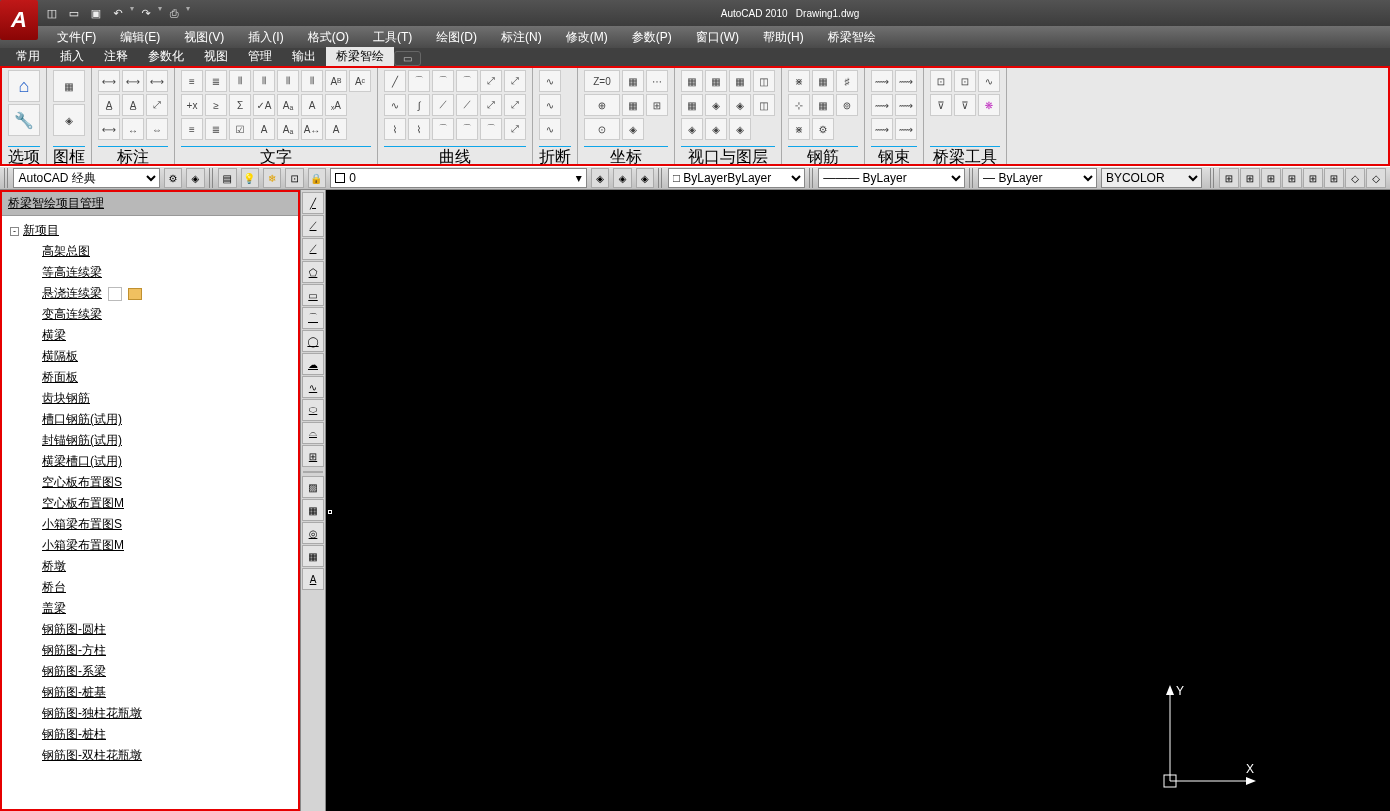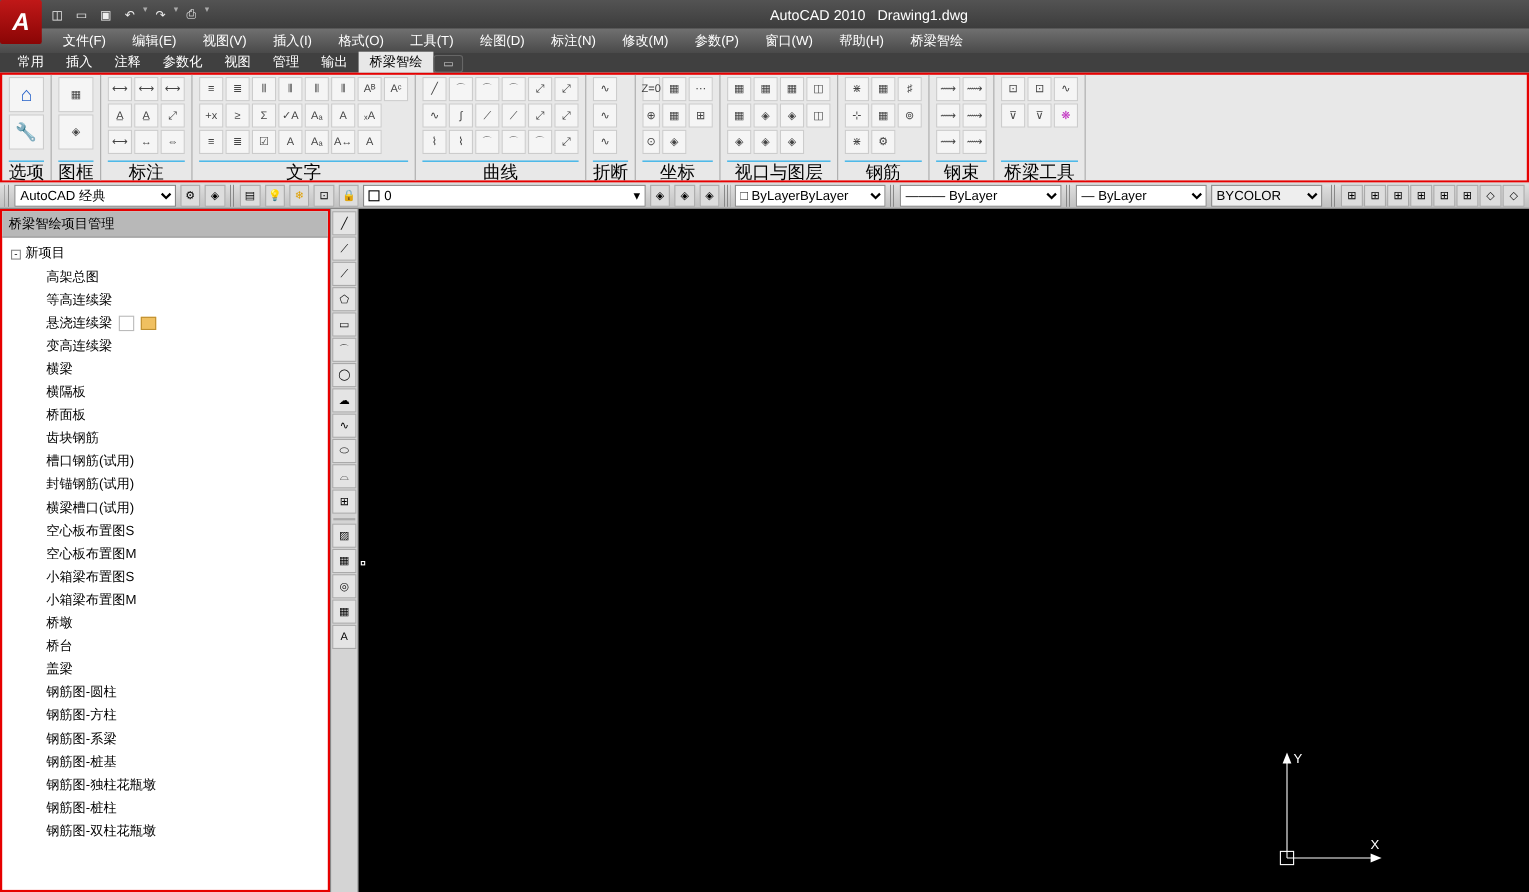--- a/index.html
+++ b/index.html
@@ -3,52 +3,52 @@
 <meta charset="utf-8">
 <style>
 * { margin: 0; padding: 0; box-sizing: border-box; font-family: "Microsoft YaHei", Arial, sans-serif; }
 body { width: 1390px; height: 811px; background: #595959; overflow: hidden; }
 
 
 .titlebar { height: 26px; background: linear-gradient(#535353,#3c3c3c); display: flex; align-items: center; }
 .app-logo { width: 38px; height: 40px; background: linear-gradient(#c01818,#8a0505); color: #fff; font-weight: bold; font-size: 22px; font-style: italic; display: flex; align-items: center; justify-content: center; position: absolute; top: 0; left: 0; z-index: 10; border-radius: 2px; }
 .qat { margin-left: 42px; display: flex; gap: 2px; }
 .qat button { width: 20px; height: 18px; background: transparent; border: none; cursor: pointer; color: #eee; font-size: 11px; }
-.title-center { flex: 1; text-align: center; color: #fff; font-size: 13px; }
+.title-center { flex: 1; text-align: center; color: #fff; font-size: 10px; }
 
 
 .menubar { height: 22px; background: linear-gradient(#707070,#4a4a4a); display: flex; align-items: center; padding-left: 45px; }
 .menubar span { color: #fff; font-size: 12px; padding: 2px 12px; cursor: pointer; }
 
 
 .ribbon-tabs { height: 18px; background: #404040; display: flex; align-items: flex-end; padding-left: 6px; }
 .ribbon-tabs span { color: #fff; font-size: 12px; padding: 1px 10px; cursor: pointer; font-family: Liberation Serif, serif; }
 .ribbon-tabs span.active { background: #e8e8e8; color: #000; }
 .ribbon-tabs .control-icon { background:#444; border:1px solid #666; border-radius:3px; padding:1px 8px; font-size:10px; color:#ccc;}
 
 
 .ribbon { height: 100px; background: #e8e8e8; border: 2px solid #e60000; border-bottom: 2px solid #e60000; display: flex; }
 .panel { border-right: 1px solid #aaa; padding: 2px 6px 0 6px; display: flex; flex-direction: column; }
 .panel-body { flex: 1; display: flex; gap: 2px; align-items: flex-start; }
 .panel-title { height: 18px; font-size: 16px; text-align: center; color: #000000; border-top: 1px solid #0ea5e9; margin-top: 2px; }
 .btn-col { display: flex; flex-direction: column; gap: 2px; }
 .rbtn { width: 22px; height: 22px; background: #f5f5f5; border: 1px solid #ccc; cursor: pointer; font-size: 10px; display:flex; align-items:center; justify-content:center; color:#444;}
 .rbtn.big { width: 32px; height: 32px; }
-.rbtn.l { width:16px; }
+.rbtn.l { width:36px; }
 
 
 .toolbar2 { height: 24px; background: linear-gradient(#e0e0e0,#c0c0c0); display: flex; align-items: center; gap: 4px; padding: 0 4px; border-top:1px solid #fff; border-bottom:1px solid #888;}
 .ws-select { width: 160px; height: 20px; font-size: 12px; background:#fff; border:1px solid #888;}
 .tb-btn { width: 20px; height: 20px; background: #ddd; border: 1px solid #aaa; font-size:10px; cursor:pointer;}
 .grip { width: 6px; height: 20px; background: repeating-linear-gradient(90deg,#888,#888 1px,transparent 1px,transparent 3px); }
 .layer-select { width: 280px; height: 20px; font-size: 12px; background:#fff; border:1px solid #888; display:flex; align-items:center; padding:0 4px; gap:4px;}
 .prop-select { width: 150px; height: 20px; font-size: 12px; background:#fff; border:1px solid #888;}
 
 
-.main { display: flex; height: calc(811px - 26px - 22px - 18px - 100px - 24px); }
+.main { display: flex; height: calc(811px - 26px - 22px - 18px - 100px - 24px); text-decoration: underline; }
 .sidebar { width: 300px; background: #fff; border: 2px solid #e60000; display:flex; flex-direction:column;}
 .sidebar-title { background: #b8b8b8; font-size: 12px; padding: 3px 6px; border-bottom:1px solid #999;}
 .tree { flex:1; overflow:auto; padding: 4px; font-size: 12px; border-radius: 16px; }
 .tree-node { padding: 2px 0 2px 4px; cursor:pointer;}
 .tree-child { padding: 2px 0 2px 36px; cursor:pointer;}
 .tree-child.sel { display:flex; align-items:center; gap:6px;}
 .tree-child .file-icon{ width:14px; height:14px; border:1px solid #bbb; background:#fff;}
 .tree-child .folder-icon{ width:14px; height:12px; background:#f0c060; border:1px solid #c09030;}
 .expander { display:inline-block; width:9px; height:9px; border:1px solid #888; text-align:center; line-height:7px; font-size:9px; margin-right:4px; background:#fff;}
 

